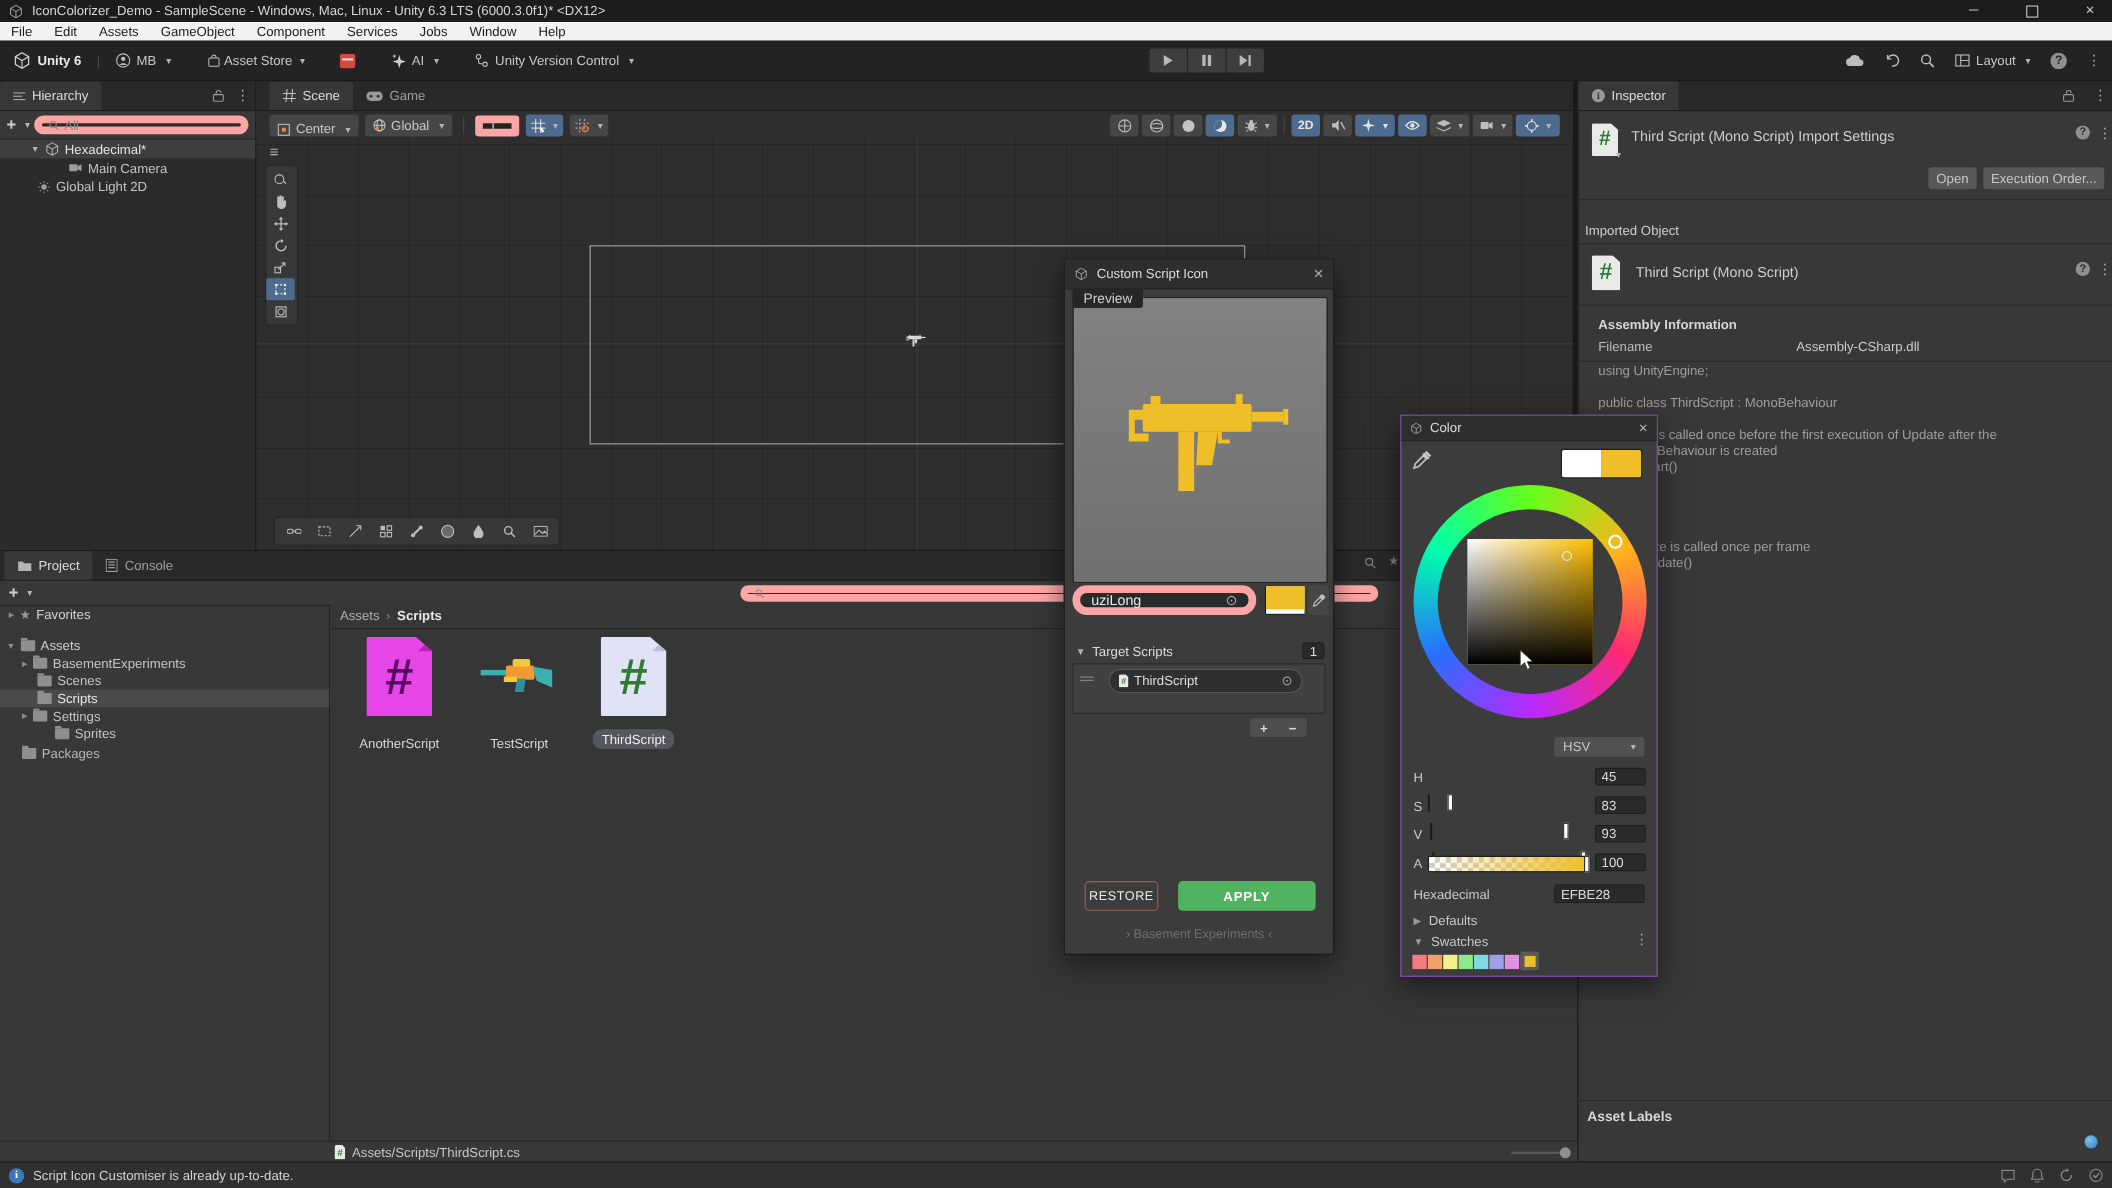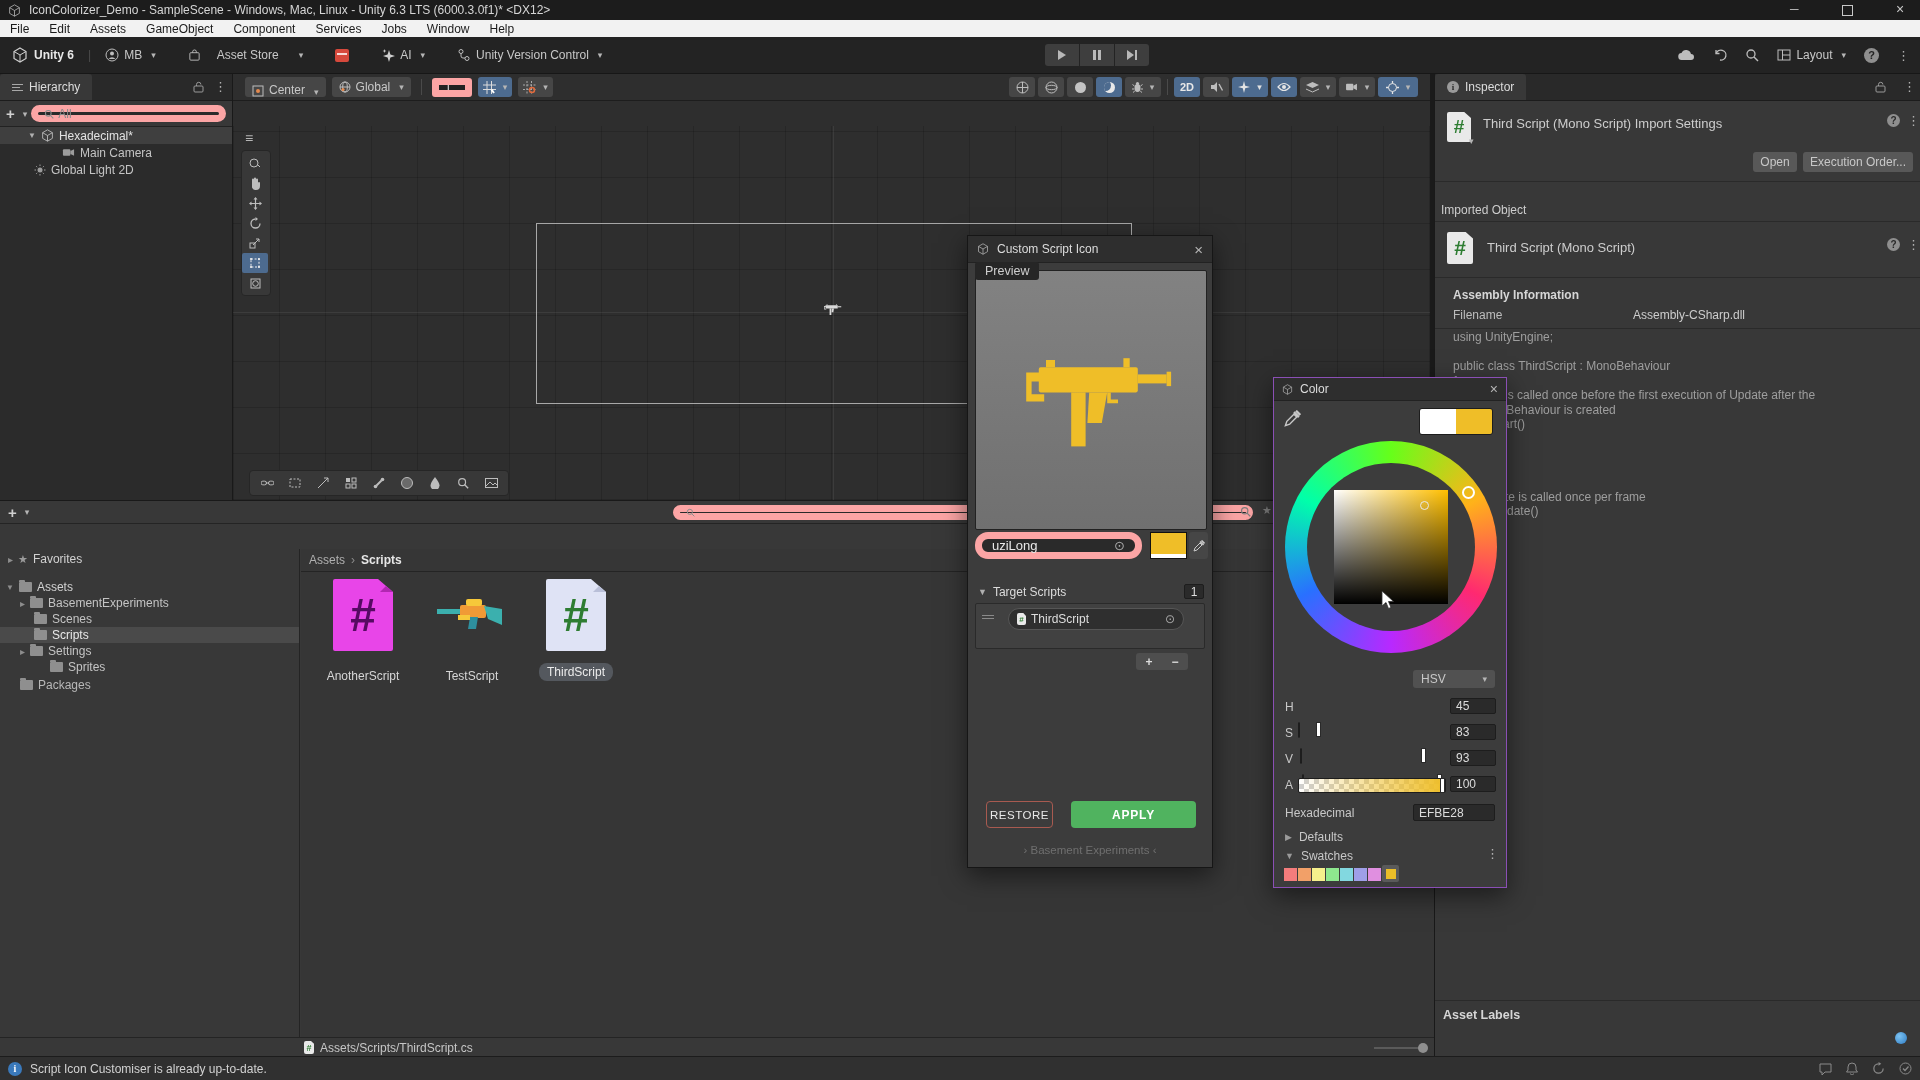--- a/index.html
+++ b/index.html
@@ -72,21 +72,21 @@
     <span style="color:#4a4a4a;margin:0 8px;">|</span>
     <span class="f" style="gap:5px;">
       <svg width="14" height="14" viewBox="0 0 14 14">
           <circle cx="7" cy="7" r="6" fill="none" stroke="#bdbdbd"></circle>
           <circle cx="7" cy="5.5" r="2" fill="#bdbdbd"></circle>
           <path d="M3.5 11 a4.5 4.5 0 0 1 7 0" fill="#bdbdbd"></path>
         </svg>
       <span style="color:#c8c8c8;">MB</span>
         <span class="caret">▾</span>
     </span>
-    <span class="f" style="gap:16px;margin-left:26px;">
+    <span class="f" style="gap:3px;margin-left:26px;">
       <svg width="13" height="13" viewBox="0 0 14 14">
           <rect x="2" y="4" width="10" height="8" rx="1" fill="none" stroke="#bdbdbd"></rect>
           <path d="M5 4 V3 a2 2 0 0 1 4 0 V4" fill="none" stroke="#bdbdbd"></path>
         </svg>
       <span style="color:#c8c8c8;">Asset Store</span>
         <span class="caret">▾</span>
     </span>
     <span style="margin-left:26px;width:14px;height:13px;background:#d6493c;border-radius:2px;position:relative;">
       <span style="position:absolute;left:2px;top:4px;width:10px;height:2px;background:#f7d9d6;"></span>
     </span>
@@ -201,20 +201,36 @@
   <div class="treerow" style="height:17px;padding-left:34px;gap:5px;">
     <svg width="12" height="12" viewBox="0 0 12 12">
         <circle cx="6" cy="6" r="2.5" fill="#9c9c9c"></circle>
         <path d="M6 0.5 V2 M6 10 V11.5 M0.5 6 H2 M10 6 H11.5 M2.2 2.2 L3.2 3.2 M8.8 8.8 L9.8 9.8 M9.8 2.2 L8.8 3.2 M3.2 8.8 L2.2 9.8" stroke="#9c9c9c"></path>
       </svg>
     <span>Global Light 2D</span>
   </div>
 </div>
 
 <div class="p" style="left:233px;top:74px;width:1197px;height:426px;background:#2e2e2e;box-sizing:border-box;">
+  <div class="panelbar f" style="height:26px;padding-left:12px;">
+    <div class="tab active">
+      <svg width="12" height="12" viewBox="0 0 12 12">
+          <path d="M4 0 L3 12 M9 0 L8 12 M0 4 H12 M0 8.5 H12" stroke="#c0c0c0" fill="none"></path>
+        </svg>
+      <span>Scene</span>
+    </div>
+    <div class="tab">
+      <svg width="15" height="9" viewBox="0 0 16 9">
+          <rect x="0" y="0" width="16" height="9" rx="4.5" fill="#9a9a9a"></rect>
+          <circle cx="4.5" cy="4.5" r="1.4" fill="#2e2e2e"></circle>
+          <circle cx="11.5" cy="4.5" r="1.4" fill="#2e2e2e"></circle>
+        </svg>
+      <span>Game</span>
+    </div>
+  </div>
 
   <div class="f" style="height:26px;background:#2e2e2e;border-bottom:1px solid #1d1d1d;padding:0 12px;gap:6px;">
     <span class="btn f" style="height:20px;padding:0 7px;gap:5px;align-items:flex-end;">
       <svg width="12" height="12" viewBox="0 0 12 12">
           <rect x="1" y="1" width="10" height="10" fill="none" stroke="#bdbdbd"></rect>
           <circle cx="6" cy="6" r="2" fill="#e58a4f"></circle>
         </svg>
       <span>Center</span>
         <span class="caret">▾</span>
     </span>
@@ -436,20 +452,42 @@
           <svg width="13" height="10" viewBox="0 0 13 10">
             <rect x="0.5" y="0.5" width="12" height="9" fill="none" stroke="#bdbdbd"></rect>
             <path d="M1 8 L5 4 L8 7 L10 5 L12 7" fill="none" stroke="#bdbdbd"></path>
           </svg>
         </span>
     </div>
   </div>
 </div>
 
 <div class="p" style="left:0;top:500px;width:1434px;height:556px;background:#383838;border-top:1px solid #191919;box-sizing:border-box;">
+  <div class="panelbar f" style="height:26px;padding-left:4px;">
+    <div class="tab active">
+      <svg width="13" height="11" viewBox="0 0 13 11">
+          <path d="M0.5 1.5 h4 l1.5 1.5 h6.5 v7 h-12 Z" fill="#b5b5b5"></path>
+        </svg>
+      <span>Project</span>
+    </div>
+    <div class="tab">
+      <svg width="11" height="12" viewBox="0 0 11 12">
+          <rect x="0.5" y="0.5" width="10" height="11" fill="none" stroke="#9a9a9a"></rect>
+          <path d="M2.5 3 H8.5 M2.5 5.5 H8.5 M2.5 8 H8.5" stroke="#9a9a9a"></path>
+        </svg>
+      <span>Console</span>
+    </div>
+    <span class="p" style="left:1394px;top:7px;">
+        <svg width="11" height="12" viewBox="0 0 11 12">
+          <rect x="1" y="5" width="9" height="6" rx="1" fill="none" stroke="#8a8a8a"></rect>
+          <path d="M3.5 5 V3.5 a2.2 2.2 0 0 1 4.4 0" fill="none" stroke="#8a8a8a"></path>
+        </svg>
+      </span>
+    <span class="p kebab" style="left:1415px;top:5px;">⋮</span>
+  </div>
   <div class="f" style="height:22px;background:#383838;border-bottom:1px solid #242424;padding:0 8px;gap:4px;">
     <span style="color:#d0d0d0;font-size:15px;font-weight:bold;">+</span>
     <span class="caret">▾</span>
     <span class="f input" style="margin-left:640px;width:580px;height:15px;border-radius:8px;gap:4px;color:#8a8a8a;">
       <svg width="9" height="9" viewBox="0 0 14 14">
           <circle cx="6" cy="6" r="4" fill="none" stroke="#8a8a8a" stroke-width="1.5"></circle>
           <path d="M9 9 L13 13" stroke="#8a8a8a" stroke-width="1.5"></path>
         </svg>
     </span>
     <span class="p" style="left:1240px;top:5px;">

